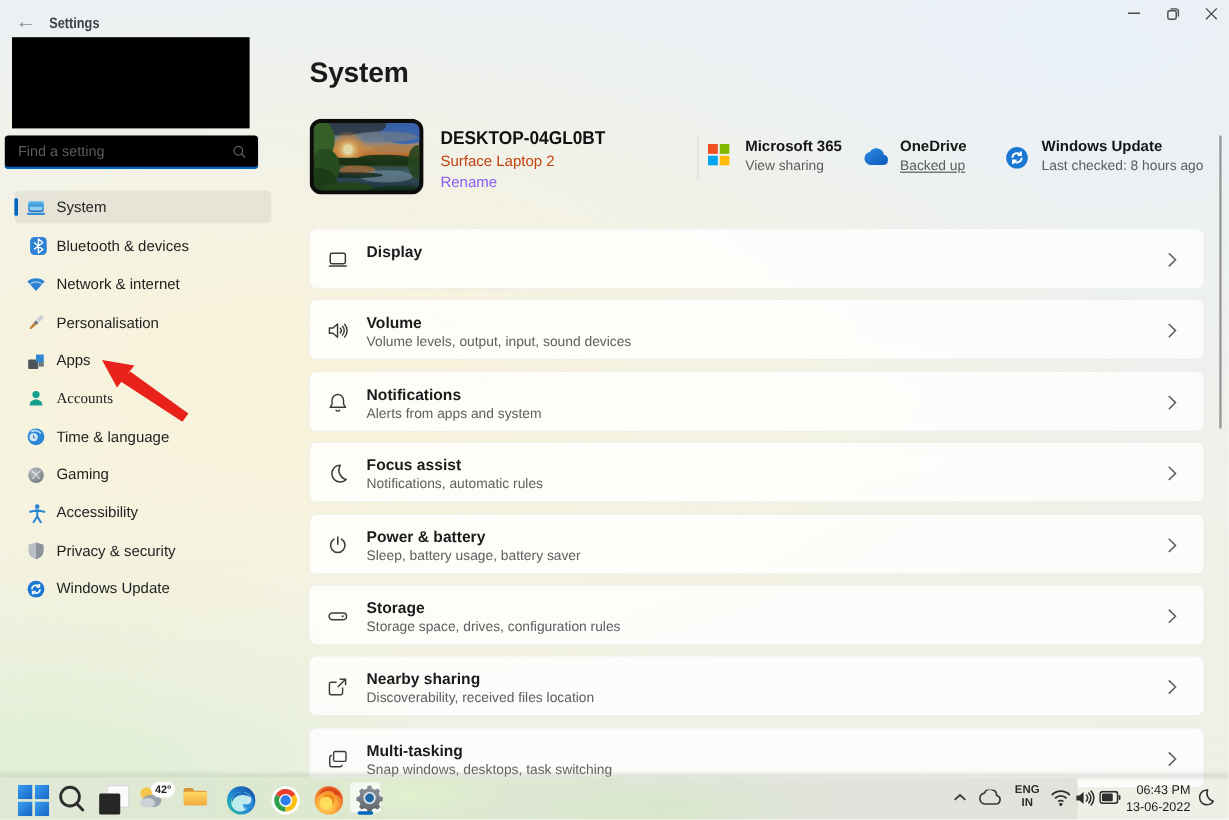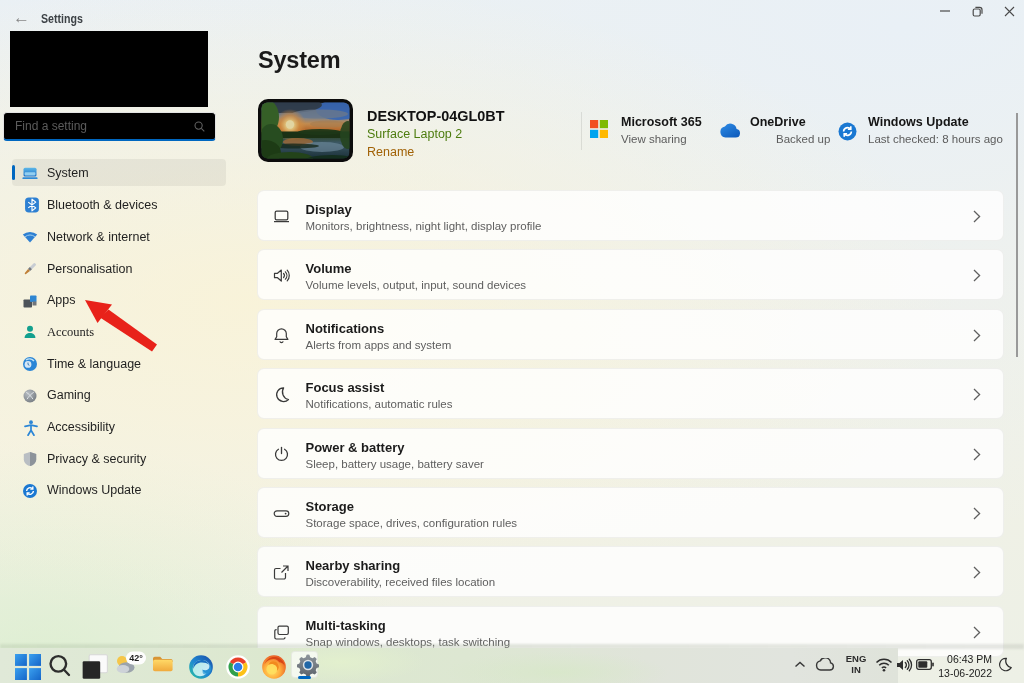--- a/index.html
+++ b/index.html
@@ -20,22 +20,22 @@
 .blackbox{left:10px;top:31px;width:198px;height:76px;background:#000;}
 .search{left:3px;top:112px;width:211px;height:26px;background:#000000;border:1px solid #e3e3e3;border-bottom:2px solid #0067c0;border-radius:4px;}
 .search .ph{position:absolute;left:11px;top:6px;font-size:12px;color:#5c5c5c;}
 .navsel{left:12px;top:159px;width:214px;height:27px;background:rgba(120,120,110,0.11);border-radius:4px;}
 .navbar{left:12px;top:165px;width:3px;height:15px;background:#0067c0;border-radius:2px;}
 .nav{left:47px;font-size:12.5px;color:#1f1f1f;}
 .navic{left:22px;width:16px;height:16px;}
 
 .h1{left:258px;top:47px;font-size:23.5px;font-weight:700;color:#1a1a1a;letter-spacing:-0.2px;}
 .devname{left:367px;top:107px;font-size:15.5px;font-weight:700;color:#111;}
-.devmodel{left:367px;top:127px;font-size:12.5px;color:#4d7c0f;text-align:center;}
-.rename{left:367px;top:145px;font-size:12.5px;color:#a16207;}
+.devmodel{left:367px;top:127px;font-size:12.5px;color:#c2410c;text-align:center;}
+.rename{left:367px;top:145px;font-size:12.5px;color:#8b5cf6;}
 .vsep{left:581px;top:112px;width:1px;height:38px;background:rgba(0,0,0,0.09);}
 .tri-t{font-size:12.5px;font-weight:700;color:#151515;}
 .tri-s{font-size:11.5px;color:#5c5c5c;}
 
 .card{left:257px;width:747px;height:51px;background:rgba(255,255,255,0.8);border:1px solid rgba(130,130,120,0.11);border-radius:7px;box-sizing:border-box;}
 .ct{position:absolute;left:47.5px;top:11px;font-size:13px;font-weight:600;color:#1b1b1b;}
 .cs{position:absolute;left:47.5px;top:28.5px;font-size:11.5px;color:#5e5e5e;}
 .cic{position:absolute;left:15px;top:17px;width:17px;height:17px;color:#3a3a3a;}
 .chev{position:absolute;right:22px;top:19px;width:8px;height:13px;color:#5f5f5f;}
 
@@ -221,37 +221,36 @@
 <svg class="abs" style="left:719px;top:123px;" width="22" height="15" viewBox="0 0 22 15">
       <defs>
         <linearGradient id="odg" x1="0" y1="0" x2="0.8" y2="1">
           <stop offset="0" stop-color="#2e8ce6"></stop>
           <stop offset="1" stop-color="#0f5cbd"></stop>
         </linearGradient>
       </defs>
       <path d="M6.5 14.5a5.5 5.5 0 0 1-0.6-10.9A6.4 6.4 0 0 1 17.6 6a4.3 4.3 0 0 1-0.9 8.5z" fill="url(#odg)"></path>
     </svg>
 <div class="abs tri-t" style="left:750px;top:115px;">OneDrive</div>
-<div class="abs tri-s" style="left:776px;top:133px;">Backed up</div>
+<div class="abs tri-s" style="left:750px;top:133px;text-decoration:underline;">Backed up</div>
 <svg class="abs" style="left:838px;top:122px;" width="19" height="19" viewBox="0 0 19 19">
       <circle cx="9.5" cy="9.5" r="9" fill="#1a78d2"></circle>
       <path d="M5.6 9.5a4 4 0 0 1 7-2.5M13.4 9.5a4 4 0 0 1-7 2.5" stroke="#fff" stroke-width="1.6" fill="none"></path>
       <path d="M12.8 4.3v2.9h-2.9M6.2 14.7v-2.9h2.9" stroke="#fff" stroke-width="1.6" fill="none"></path>
     </svg>
 <div class="abs tri-t" style="left:868px;top:115px;">Windows Update</div>
 <div class="abs tri-s" style="left:868px;top:133px;">Last checked: 8 hours ago</div>
 </div>
 <div id="cards">
 <div class="abs card" style="top:190px;">
 <svg class="cic" viewBox="0 0 17 17">
         <rect x="2.2" y="3" width="12.6" height="8.8" rx="1.4" fill="none" stroke="#3a3a3a" stroke-width="1.25"></rect>
         <path d="M1 13.6h15" stroke="#3a3a3a" stroke-width="1.25"></path>
       </svg>
 <div class="ct">Display</div>
-      <div class="cs">Monitors, brightness, night light, display profile</div>
 <svg class="chev" viewBox="0 0 8 13">
         <path d="M1 1l5.6 5.5L1 12" fill="none" stroke="#5f5f5f" stroke-width="1.3"></path>
       </svg>
 </div>
 <div class="abs card" style="top:249px;">
 <svg class="cic" viewBox="0 0 17 17">
         <path d="M1.5 6.3v4.4h3L8.3 14V3L4.5 6.3z" fill="none" stroke="#3a3a3a" stroke-width="1.2" stroke-linejoin="round"></path>
         <path d="M10.6 6.5a3 3 0 0 1 0 4M12.4 4.8a5.4 5.4 0 0 1 0 7.4M14.2 3.2a7.8 7.8 0 0 1 0 10.6" fill="none" stroke="#3a3a3a" stroke-width="1.2" stroke-linecap="round"></path>
       </svg>
 <div class="ct">Volume</div>

